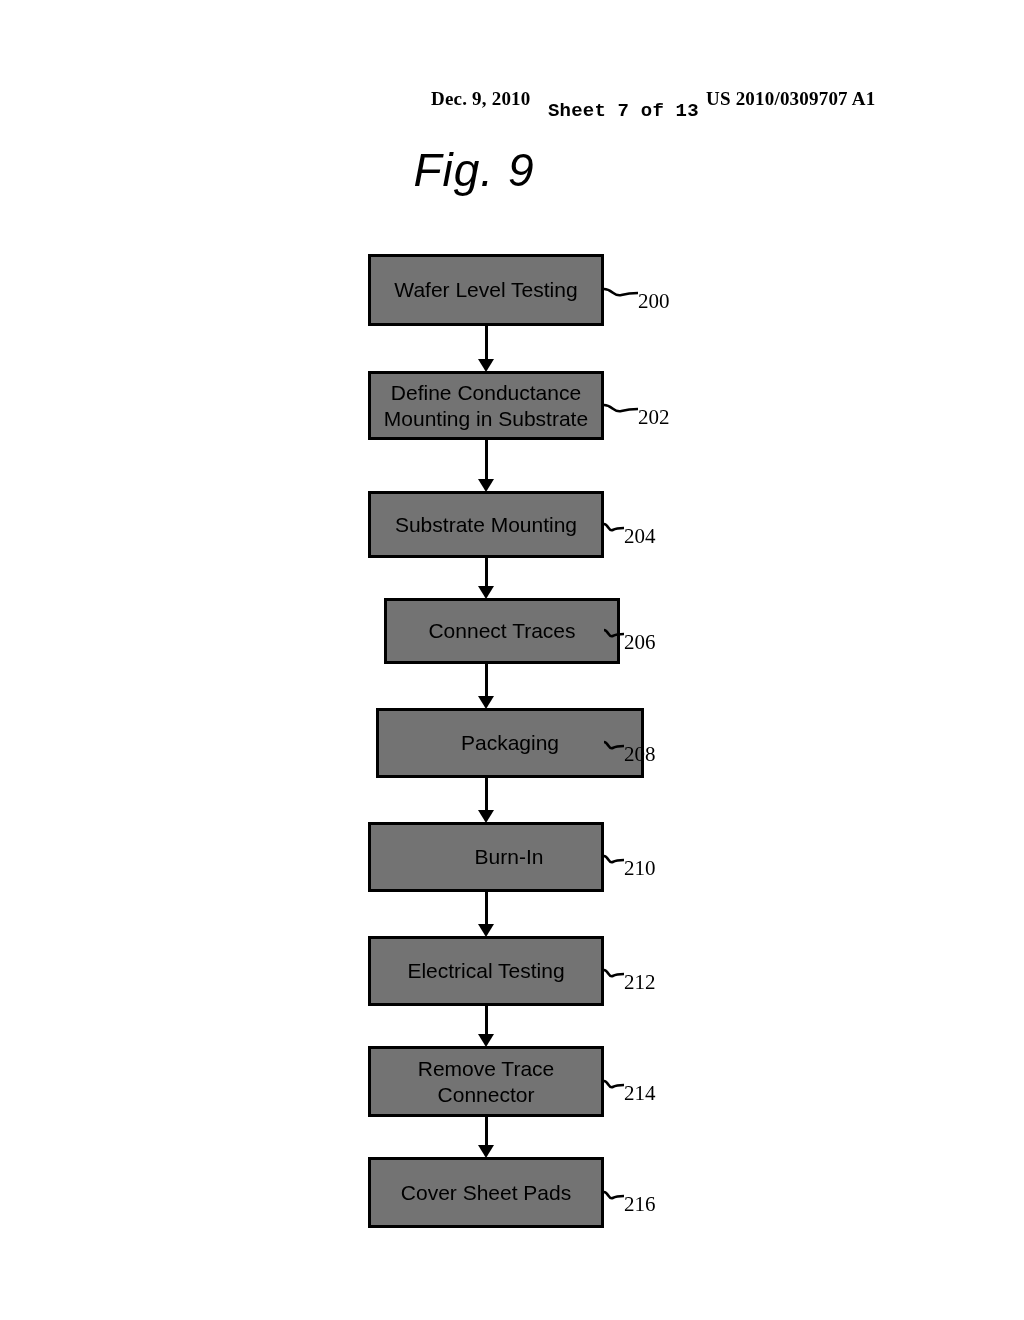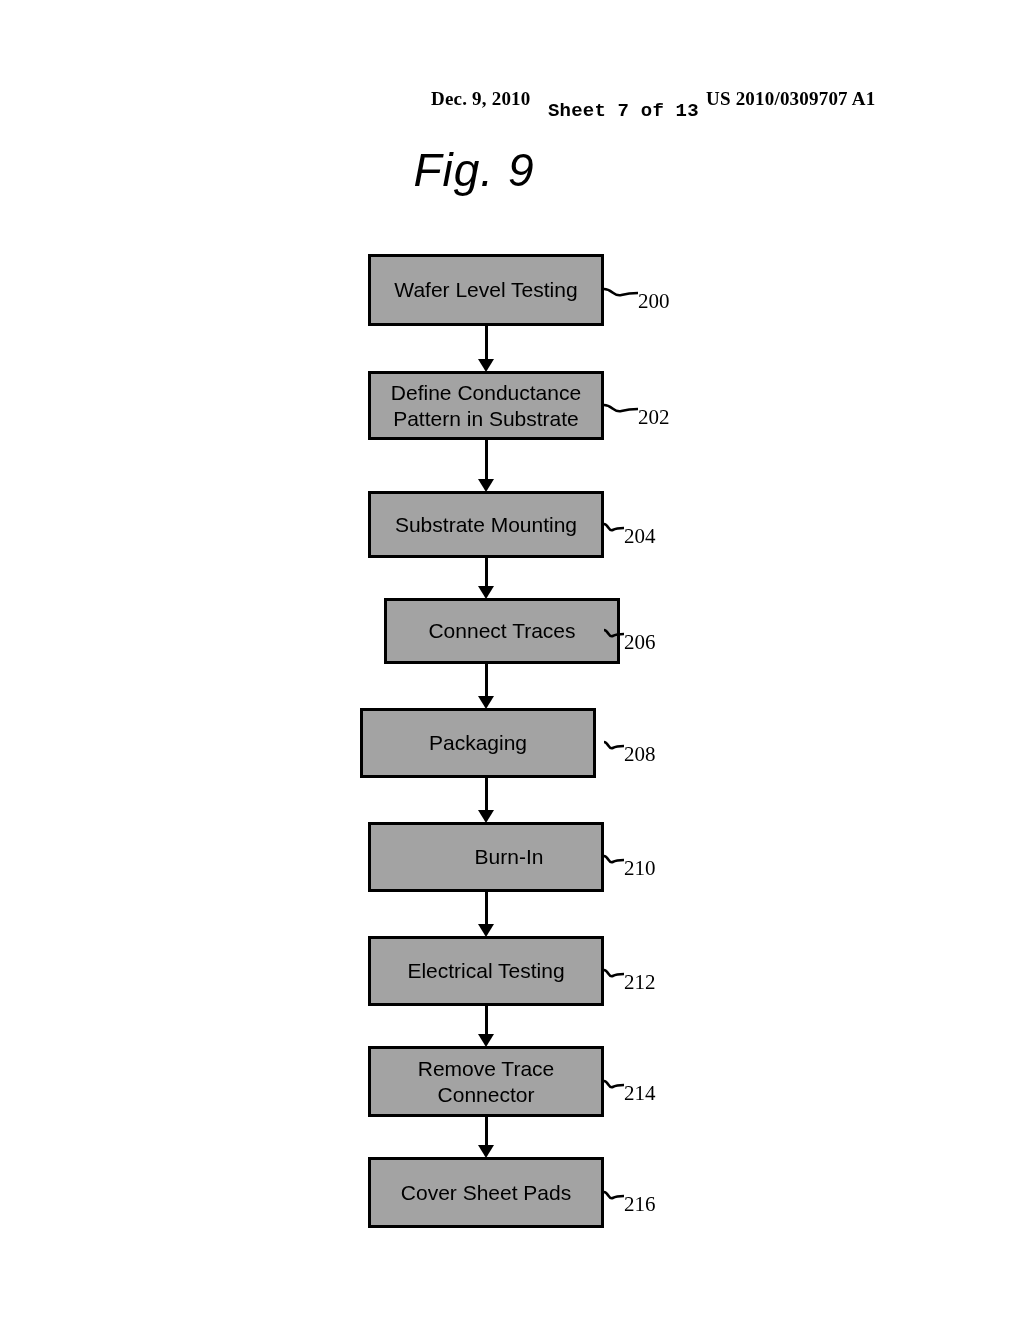--- a/index.html
+++ b/index.html
@@ -73,21 +73,21 @@
     position: absolute;
     top: 0;
     left: 0;
     width: 1024px;
     height: 1320px;
   }
   .node {
     position: absolute;
     box-sizing: border-box;
     border: 3px solid #000000;
-    background: #a3a3a3;
+    background: #737373;
     display: flex;
     align-items: center;
     justify-content: center;
     text-align: center;
   }
   .node-label {
     font-family: "Liberation Sans", sans-serif;
     font-size: 21px;
     line-height: 26px;
     color: #000000;
@@ -138,41 +138,41 @@
 <div id="flowchart">
     <div class="node" style="left: 368px; top: 254px; width: 236px; height: 72px;">
       <div class="node-label">Wafer Level Testing</div>
     </div>
     <svg width="34" height="24" class="leader" style="left: 604px; top: 278px;">
       <path d="M0,11 C8.4,11 9.520000000000001,19 17.36,17 C22.959999999999997,15.5 25.76,15 34,15" stroke="#000000" stroke-width="2.6" fill="none"></path>
     </svg>
     <div class="ref-num" style="left: 638px; top: 289px;">200</div>
     <div class="node" style="left: 368px; top: 371px; width: 236px; height: 69px;">
       <div class="node-label">Define Conductance
-Pattern in Substrate</div>
+Mounting in Substrate</div>
     </div>
     <svg width="34" height="24" class="leader" style="left: 604px; top: 393.5px;">
       <path d="M0,11 C8.4,11 9.520000000000001,19 17.36,17 C22.959999999999997,15.5 25.76,15 34,15" stroke="#000000" stroke-width="2.6" fill="none"></path>
     </svg>
     <div class="ref-num" style="left: 638px; top: 404.5px;">202</div>
     <div class="node" style="left: 368px; top: 491px; width: 236px; height: 67px;">
       <div class="node-label">Substrate Mounting</div>
     </div>
     <svg width="20" height="24" class="leader" style="left: 604px; top: 512.5px;">
       <path d="M0,11 C4.2,11 4.760000000000001,19 8.68,17 C11.479999999999999,15.5 12.88,15 20,15" stroke="#000000" stroke-width="2.6" fill="none"></path>
     </svg>
     <div class="ref-num" style="left: 624px; top: 523.5px;">204</div>
     <div class="node" style="left: 368px; top: 598px; width: 236px; height: 66px; margin-left: 16px;">
       <div class="node-label">Connect Traces</div>
     </div>
     <svg width="20" height="24" class="leader" style="left: 604px; top: 619px;">
       <path d="M0,11 C4.2,11 4.760000000000001,19 8.68,17 C11.479999999999999,15.5 12.88,15 20,15" stroke="#000000" stroke-width="2.6" fill="none"></path>
     </svg>
     <div class="ref-num" style="left: 624px; top: 630px;">206</div>
-    <div class="node" style="left: 360px; top: 708px; width: 236px; height: 70px;">
+    <div class="node" style="left: 376px; top: 708px; width: 268px; height: 70px;">
       <div class="node-label">Packaging</div>
     </div>
     <svg width="20" height="24" class="leader" style="left: 604px; top: 731px;">
       <path d="M0,11 C4.2,11 4.760000000000001,19 8.68,17 C11.479999999999999,15.5 12.88,15 20,15" stroke="#000000" stroke-width="2.6" fill="none"></path>
     </svg>
     <div class="ref-num" style="left: 624px; top: 742px;">208</div>
     <div class="node" style="left: 368px; top: 822px; width: 236px; height: 70px; padding-left: 46px;">
       <div class="node-label">Burn-In</div>
     </div>
     <svg width="20" height="24" class="leader" style="left: 604px; top: 845px;">

